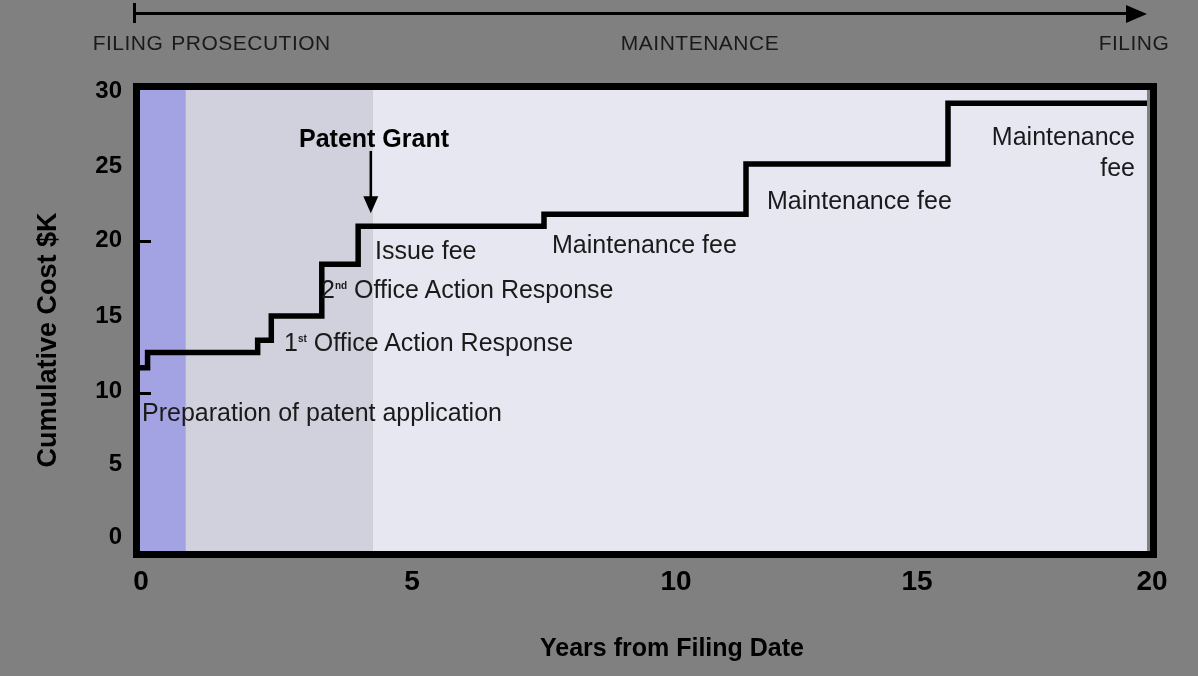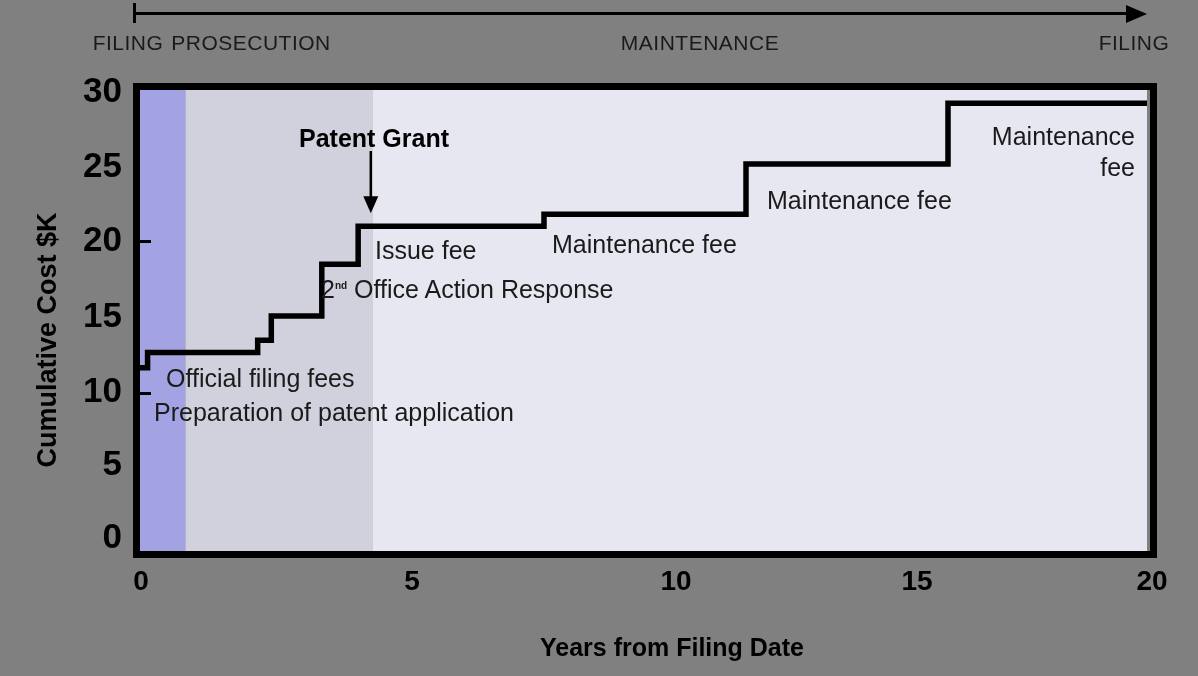--- a/index.html
+++ b/index.html
@@ -11,31 +11,31 @@
   .tl-tick{left:133px;top:3px;width:3px;height:20px;background:#000;}
   .tl-arrowhead{left:1126px;top:5px;width:0;height:0;
       border-left:21px solid #000;border-top:9px solid transparent;border-bottom:9px solid transparent;}
   .phase{top:31px;transform:translateX(-50%);font-size:21px;letter-spacing:.5px;color:#1a1a1a;white-space:nowrap;}
   .phase-filing{left:128px;} .phase-prosecution{left:251px;}
   .phase-maintenance{left:700px;} .phase-expiry{left:1134px;}
   
   #chart-svg{position:absolute;left:0;top:0;}
   
   .ytick{left:60px;width:62px;height:30px;line-height:30px;text-align:right;
-         font-size:35px;font-weight:bold;color:#000;}
+         font-size:24px;font-weight:bold;color:#000;}
   .xtick{top:566px;width:80px;height:30px;line-height:30px;text-align:center;
          transform:translateX(-50%);font-size:28px;font-weight:bold;color:#000;}
   .y-title{left:47px;top:340px;transform:translate(-50%,-50%) rotate(-90deg);
            font-size:27px;font-weight:bold;color:#000;white-space:nowrap;}
   .x-title{left:672px;top:633px;transform:translateX(-50%);
            font-size:25px;font-weight:bold;color:#000;white-space:nowrap;}
   
   .ann{font-size:25px;color:#1a1a1a;white-space:nowrap;line-height:1.15;}
   .ann sup{font-size:10px;font-weight:bold;line-height:0;}
-  .ann-prep{left:154px;top:398px;}
+  .ann-prep{left:142px;top:398px;}
   .ann-filing-fees{left:166px;top:364px;}
   .ann-oa1{left:284px;top:328px;}
   .ann-oa2{left:321px;top:275px;}
   .ann-issue{left:375px;top:236px;text-align:center;}
   .ann-mf1{left:552px;top:230px;}
   .ann-mf2{left:767px;top:186px;}
   .ann-mf3{left:975px;top:121px;width:160px;text-align:right;line-height:31px;}
   .ann-grant{left:299px;top:124px;font-weight:bold;color:#000;}
 </style>
 </head>
@@ -79,21 +79,21 @@
   <div class="abs xtick" style="left:141px;">0</div>
   <div class="abs xtick" style="left:412px;">5</div>
   <div class="abs xtick" style="left:676px;">10</div>
   <div class="abs xtick" style="left:917px;">15</div>
   <div class="abs xtick" style="left:1152px;">20</div>
   <div class="abs x-title">Years from Filing Date</div>
 
   <div class="abs ann ann-grant">Patent Grant</div>
   <div class="abs ann ann-issue">Issue fee</div>
   <div class="abs ann ann-oa2"><span>2</span><sup>nd</sup><span> Office Action Response</span></div>
-  <div class="abs ann ann-filing-fees">Official filing fees</div>
+  <div class="abs ann ann-oa1"><span>1</span><sup>st</sup><span> Office Action Response</span></div>
   <div class="abs ann ann-prep">Preparation of patent application</div>
   <div class="abs ann ann-mf1">Maintenance fee</div>
   <div class="abs ann ann-mf2">Maintenance fee</div>
   <div class="abs ann ann-mf3">
     <div>Maintenance</div>
     <div>fee</div>
   </div>
 
 </div>
 

